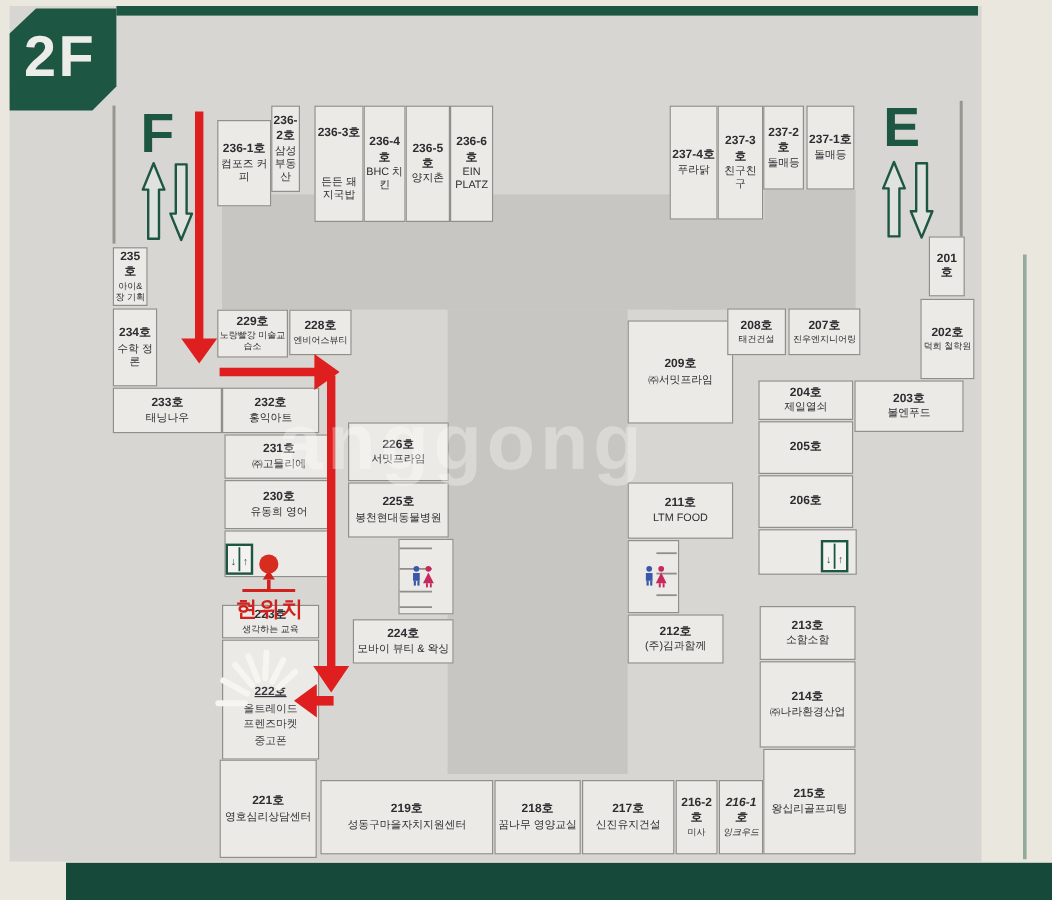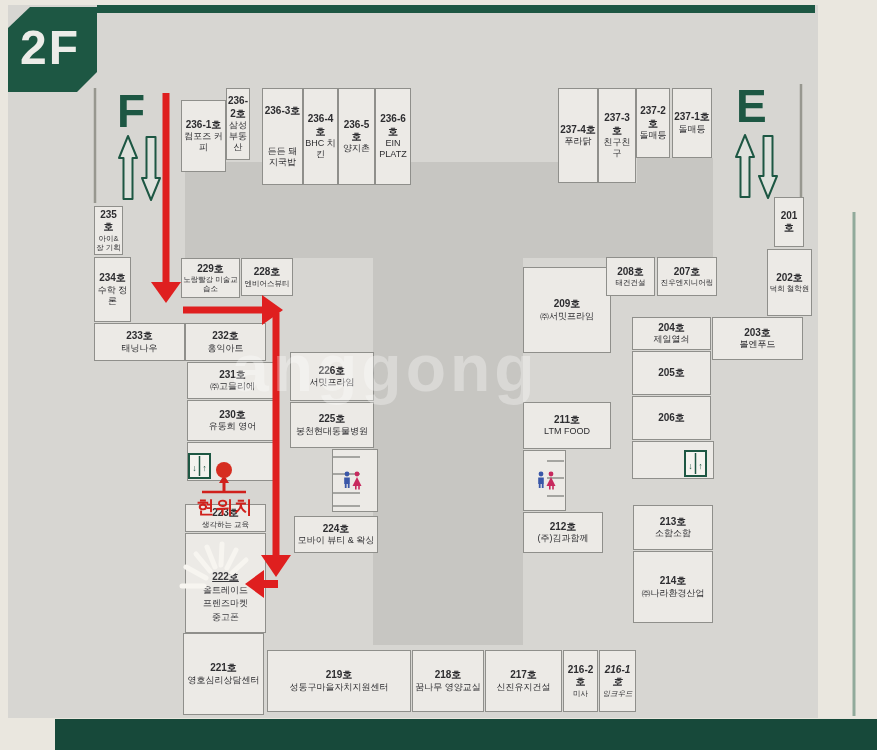--- a/index.html
+++ b/index.html
@@ -191,20 +191,24 @@
   </div>
   <div class="room" style="left:632px;top:441px;width:82px;height:38px;"></div>
   <div class="room" style="left:633px;top:505px;width:80px;height:45px;">
     <span class="rno">213호</span>
     <span class="rnm">소함소함</span>
   </div>
   <div class="room" style="left:633px;top:551px;width:80px;height:72px;">
     <span class="rno">214호</span>
     <span class="rnm">㈜나라환경산업</span>
   </div>
+  <div class="room" style="left:636px;top:624px;width:77px;height:88px;">
+    <span class="rno">215호</span>
+    <span class="rnm">왕십리골프피팅</span>
+  </div>
   <div class="room" style="left:712px;top:317px;width:91px;height:43px;">
     <span class="rno">203호</span>
     <span class="rnm">볼엔푸드</span>
   </div>
   <div class="room sm" style="left:767px;top:249px;width:45px;height:67px;">
     <span class="rno">202호</span>
     <span class="rnm">덕희 철학원</span>
   </div>
   <div class="room sm" style="left:774px;top:197px;width:30px;height:50px;">
     <span class="rno">201호</span>

